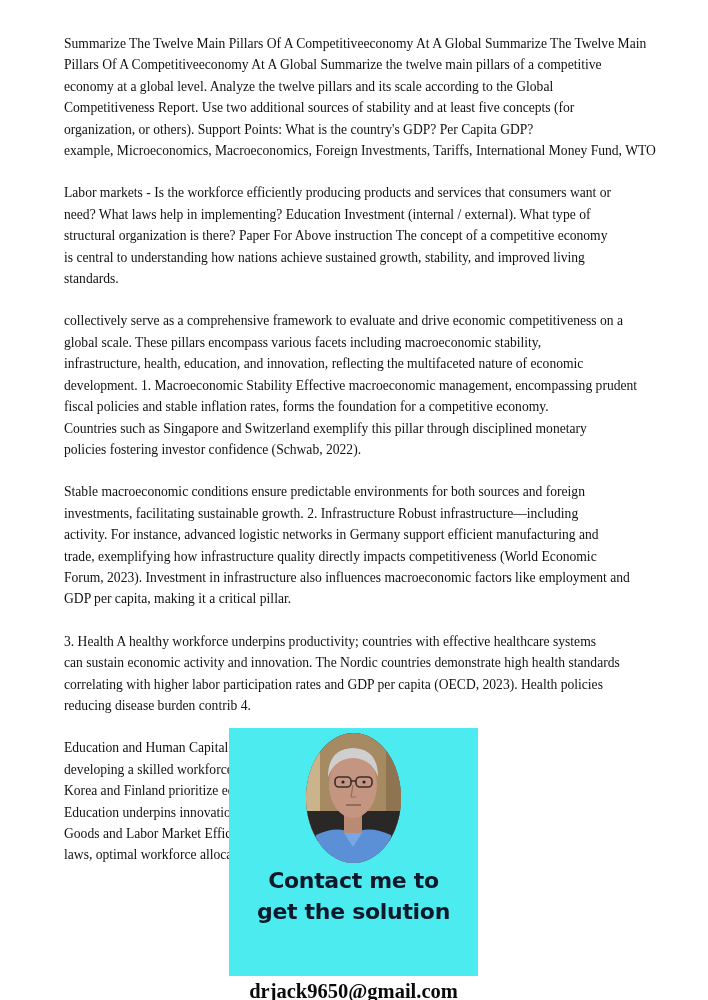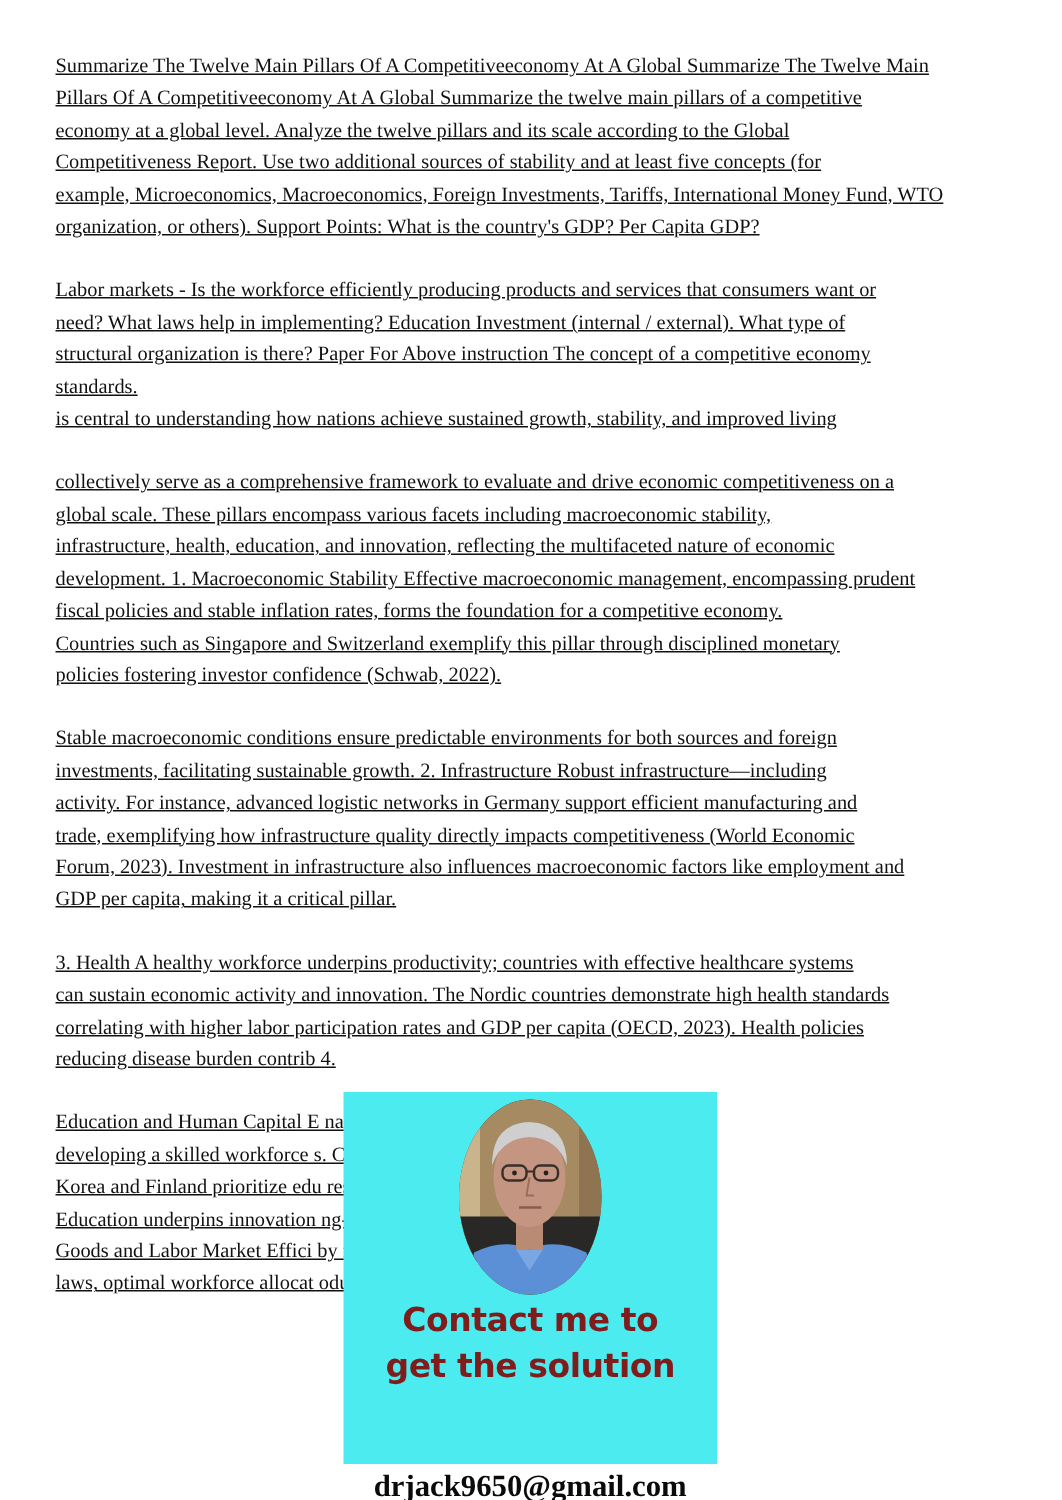--- a/index.html
+++ b/index.html
@@ -10,24 +10,23 @@
     body {
       width: 708px;
       height: 1000px;
       position: relative;
       overflow: hidden;
       font-family: "Liberation Serif", "DejaVu Serif", serif;
       color: #111111;
     }
     .doc {
       position: absolute;
-      left: 37px;
+      left: 64px;
       top: 33px;
       width: 640px;
-      text-decoration: underline;
     }
     .para {
       margin: 0 0 21px 0;
       font-size: 13.6px;
       line-height: 21.4px;
     }
     .line {
       display: block;
       white-space: nowrap;
     }
@@ -53,21 +52,21 @@
     .photo svg { display: block; }
     .promo-heading {
       position: absolute;
       left: 0;
       width: 249px;
       top: 137px;
       font-family: "DejaVu Sans", "Liberation Sans", sans-serif;
       font-weight: bold;
       font-size: 22px;
       line-height: 31px;
-      color: #7f1d1d;
+      color: #0f172a;
       letter-spacing: -0.3px;
     }
     .promo-heading span { display: block; }
     .promo-email {
       position: absolute;
       left: 0;
       width: 249px;
       top: 204px;
       font-family: "Liberation Serif", "DejaVu Serif", serif;
       font-weight: bold;
@@ -78,29 +77,29 @@
   </style>
 </head>
 <body>
 
 <div class="doc">
   <p class="para">
     <span class="line">Summarize The Twelve Main Pillars Of A Competitiveeconomy At A Global Summarize The Twelve Main</span>
     <span class="line">Pillars Of A Competitiveeconomy At A Global Summarize the twelve main pillars of a competitive</span>
     <span class="line">economy at a global level. Analyze the twelve pillars and its scale according to the Global</span>
     <span class="line">Competitiveness Report. Use two additional sources of stability and at least five concepts (for</span>
+    <span class="line">organization, or others). Support Points: What is the country's GDP? Per Capita GDP?</span>
     <span class="line">example, Microeconomics, Macroeconomics, Foreign Investments, Tariffs, International Money Fund, WTO</span>
-    <span class="line">organization, or others). Support Points: What is the country's GDP? Per Capita GDP?</span>
   </p>
   <p class="para">
     <span class="line">Labor markets - Is the workforce efficiently producing products and services that consumers want or</span>
     <span class="line">need? What laws help in implementing? Education Investment (internal / external). What type of</span>
     <span class="line">structural organization is there? Paper For Above instruction The concept of a competitive economy</span>
+    <span class="line">is central to understanding how nations achieve sustained growth, stability, and improved living</span>
     <span class="line">standards.</span>
-    <span class="line">is central to understanding how nations achieve sustained growth, stability, and improved living</span>
   </p>
   <p class="para">
     <span class="line">collectively serve as a comprehensive framework to evaluate and drive economic competitiveness on a</span>
     <span class="line">global scale. These pillars encompass various facets including macroeconomic stability,</span>
     <span class="line">infrastructure, health, education, and innovation, reflecting the multifaceted nature of economic</span>
     <span class="line">development. 1. Macroeconomic Stability Effective macroeconomic management, encompassing prudent</span>
     <span class="line">fiscal policies and stable inflation rates, forms the foundation for a competitive economy.</span>
     <span class="line">Countries such as Singapore and Switzerland exemplify this pillar through disciplined monetary</span>
     <span class="line">policies fostering investor confidence (Schwab, 2022).</span>
   </p>

